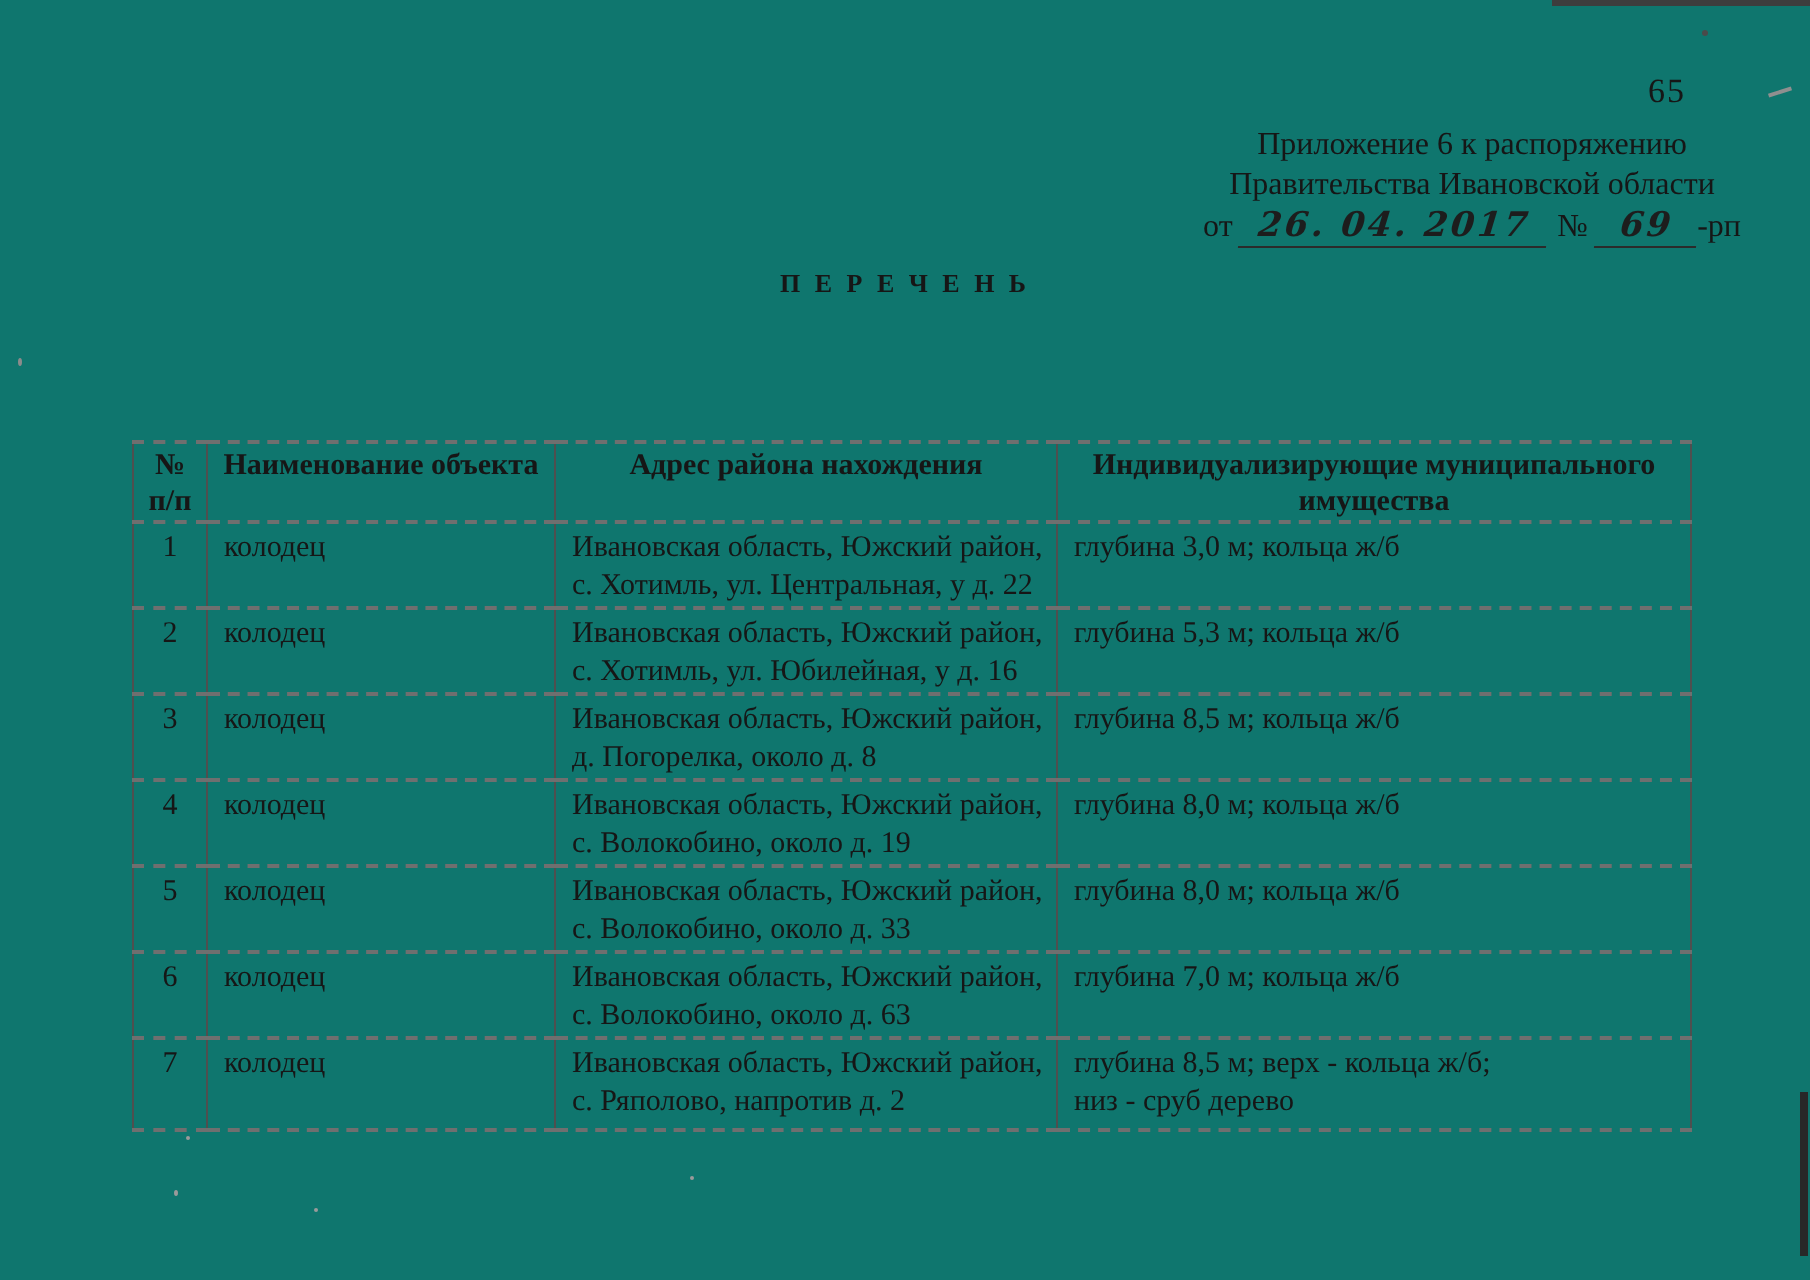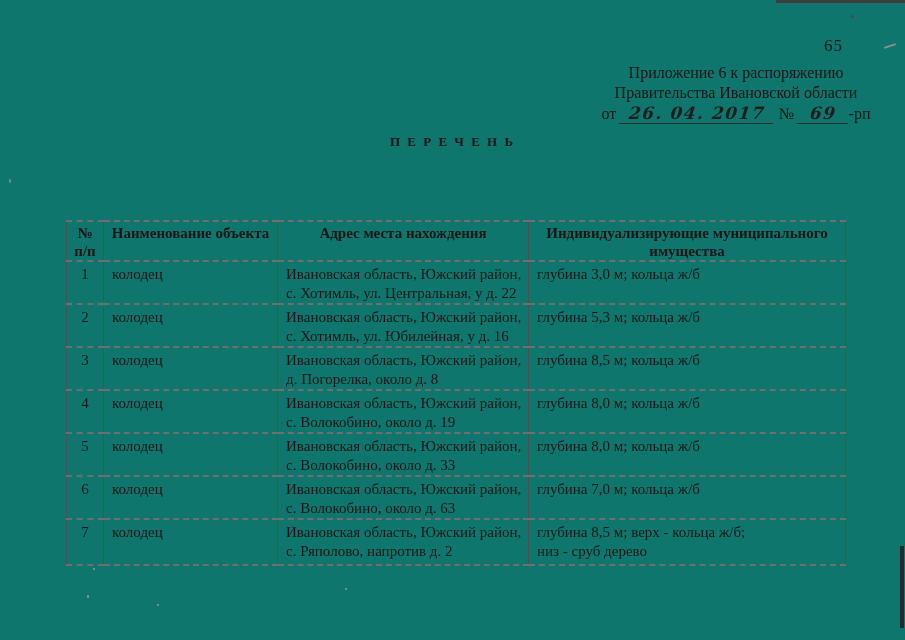--- a/index.html
+++ b/index.html
@@ -102,21 +102,21 @@
         <col class="col-addr">
         <col class="col-char">
     </colgroup>
     <thead>
       <tr>
         <th>
           <div>№</div>
           <div>п/п</div>
         </th>
         <th>Наименование объекта</th>
-        <th>Адрес места нахождения</th>
+        <th>Адрес района нахождения</th>
         <th>
           <div>Индивидуализирующие муниципального</div>
           <div>имущества</div>
         </th>
       </tr>
     </thead>
     <tbody>
       <tr>
         <td class="c-num">1</td>
         <td>колодец</td>

